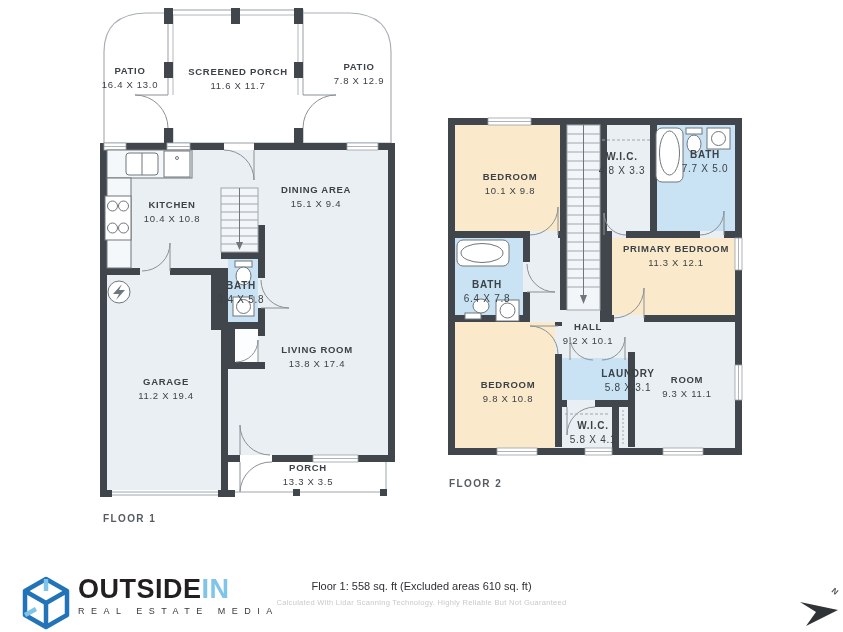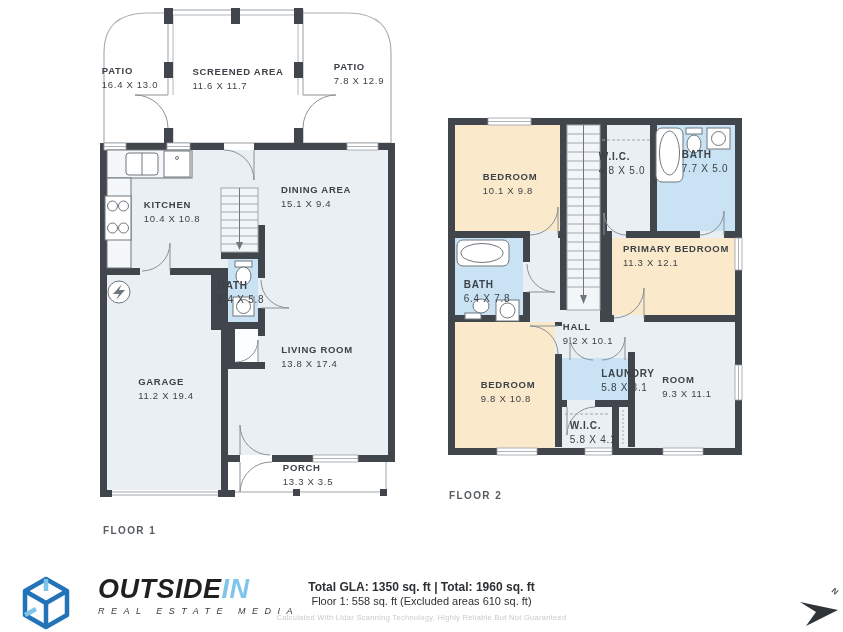--- a/index.html
+++ b/index.html
@@ -1,33 +1,33 @@
 <!DOCTYPE html>
 <html><head>
 <meta charset="utf-8">
 <style>
   html,body{margin:0;padding:0;background:#ffffff;}
   body{width:843px;height:632px;position:relative;overflow:hidden;
        font-family:"Liberation Sans",sans-serif;}
   #plan-svg{position:absolute;left:0;top:0;}
-  .rlabel{position:absolute;transform:translate(-50%,-50%);
+  .rlabel{position:absolute;transform:translate(-50%,-50%);text-align:center;
           color:#3c4247;font-size:9.5px;font-weight:600;letter-spacing:.7px;
           line-height:1.5;white-space:nowrap;}
   .rlabel .dims{font-weight:500;}
   .rlabel.small{font-size:10px;line-height:1.4;}
   .floor-tag{position:absolute;color:#555b60;font-size:10px;font-weight:600;
-             letter-spacing:1.4px;margin-top:12px;}
+             letter-spacing:1.4px;}
   
   .footer-center{position:absolute;left:0;right:0;top:580px;text-align:center;
                  color:#2d3033;}
   .footer-center .l1{font-size:12px;font-weight:bold;margin-bottom:1px;}
   .footer-center .l2,.footer-center .l3{font-size:11px;}
   .footer-center .disc{font-size:7.5px;color:#c7cacc;margin-top:6px;letter-spacing:.3px;}
   .logo{position:absolute;left:22px;top:576px;display:flex;align-items:flex-start;}
-  .logo-text{margin-left:24px;font-style:italic;}
+  .logo-text{margin-left:4px;}
   .logo-word{font-size:27px;font-weight:bold;letter-spacing:.5px;line-height:1;
              color:#221f20;display:inline-block;}
   .logo-word.in{color:#7fc5e9;}
   .logo-tag{font-size:9px;color:#3a3a3a;letter-spacing:6.5px;margin-top:3px;}
   .compass{position:absolute;left:798px;top:585px;width:45px;height:42px;}
   .compass .n{position:absolute;left:34px;top:2px;font-size:8px;color:#4a4f53;
               transform:rotate(40deg);font-weight:600;}
 </style>
 </head>
 <body>
@@ -320,21 +320,21 @@
     <polyline points="46,579 46,591" stroke="#7fc5e9"></polyline>
     <polyline points="25,615 36,609" stroke="#7fc5e9"></polyline>
   </g>
 </svg>
 
 <div class="rlabel" style="left:130px;top:78px">
   <div>PATIO</div>
   <div class="dims">16.4 X 13.0</div>
 </div>
 <div class="rlabel" style="left:238px;top:79px">
-  <div>SCREENED AREA</div>
+  <div>SCREENED PORCH</div>
   <div class="dims">11.6 X 11.7</div>
 </div>
 <div class="rlabel" style="left:359px;top:74px">
   <div>PATIO</div>
   <div class="dims">7.8 X 12.9</div>
 </div>
 <div class="rlabel" style="left:172px;top:212px">
   <div>KITCHEN</div>
   <div class="dims">10.4 X 10.8</div>
 </div>
@@ -358,21 +358,21 @@
   <div>PORCH</div>
   <div class="dims">13.3 X 3.5</div>
 </div>
 
 <div class="rlabel" style="left:510px;top:184px">
   <div>BEDROOM</div>
   <div class="dims">10.1 X 9.8</div>
 </div>
 <div class="rlabel small" style="left:622px;top:164px">
   <div>W.I.C.</div>
-  <div class="dims">4.8 X 5.0</div>
+  <div class="dims">4.8 X 3.3</div>
 </div>
 <div class="rlabel small" style="left:705px;top:162px">
   <div>BATH</div>
   <div class="dims">7.7 X 5.0</div>
 </div>
 <div class="rlabel" style="left:676px;top:256px">
   <div>PRIMARY BEDROOM</div>
   <div class="dims">11.3 X 12.1</div>
 </div>
 <div class="rlabel small" style="left:487px;top:292px">
@@ -407,20 +407,19 @@
   <div style="width:52px;height:52px"></div>
   <div class="logo-text">
     <div>
       <span class="logo-word">OUTSIDE</span><span class="logo-word in">IN</span>
     </div>
     <div class="logo-tag">REAL ESTATE MEDIA</div>
   </div>
 </div>
 
 <div class="footer-center">
-  <div class="l1">Total GLA: 1350 sq. ft | Total: 1960 sq. ft</div>
   <div class="l2">Floor 1: 558 sq. ft (Excluded areas 610 sq. ft)</div>
   <div class="disc">Calculated With Lidar Scanning Technology. Highly Reliable But Not Guaranteed</div>
 </div>
 
 <div class="compass">
   <span class="n">N</span>
 </div>
 
 </body></html>

